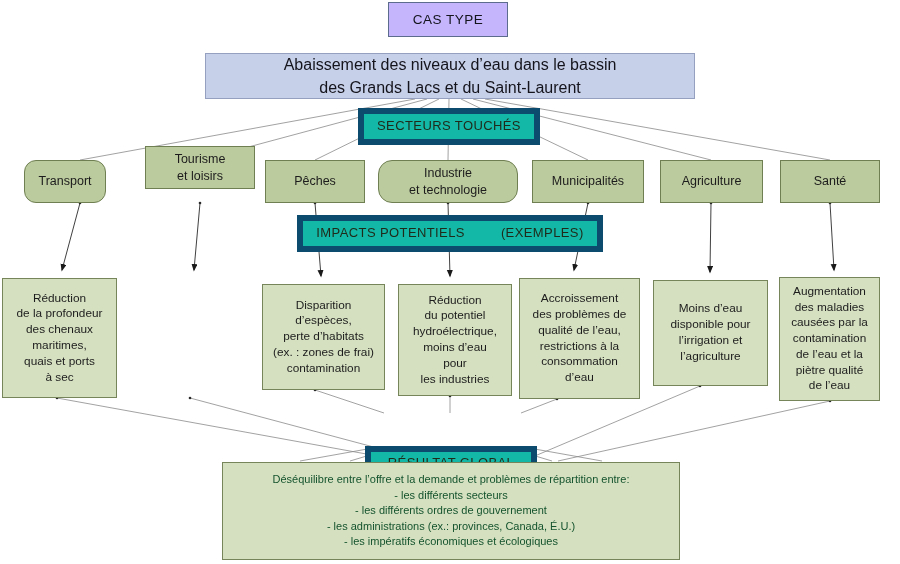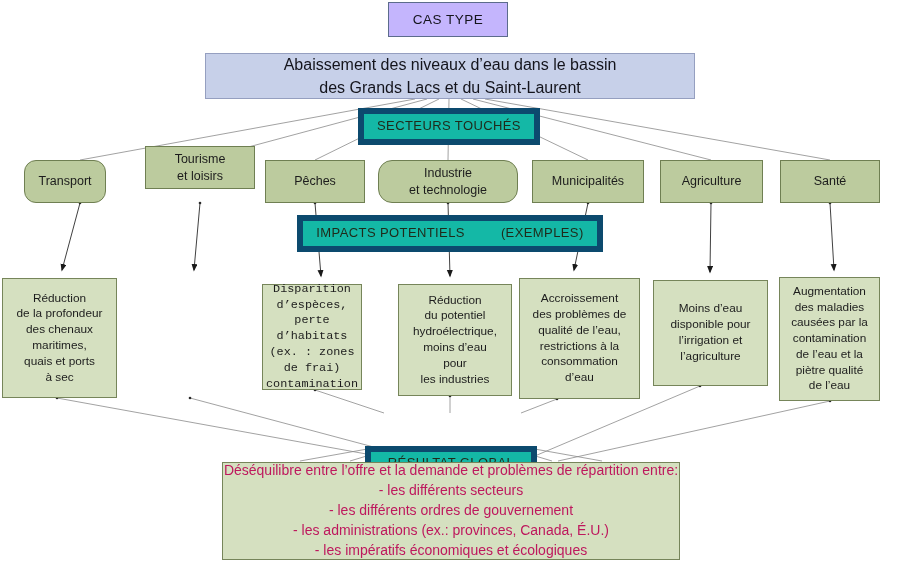--- a/index.html
+++ b/index.html
@@ -26,21 +26,21 @@
   .blue-dark{background:#c4b5fd;border:1px solid #5c6c8c;}
   .blue-light{background:#c7d0e9;border:1px solid #959fc0;}
   .green-dark{background:#14b8a6;border:6px solid #0c4a6e;}
   .green-mid{background:#bccb9e;border:1px solid #6f7f52;}
   .green-light{background:#d5e0c0;border:1px solid #76855a;}
   .hdr{font-size:13px;letter-spacing:0.4px;color:#1f2a1a;}
   .sector-label{font-size:12.5px;color:#1c1c1c;}
   .impact-text{font-size:11.8px;line-height:1.34;color:#1c1c1c;padding:4px;}
   .title-text{font-size:13.5px;letter-spacing:0.5px;color:#14141c;}
   .problem-text{font-size:16px;line-height:1.45;color:#14141c;}
-  .conclusion-text{font-size:14px;line-height:1.42;color:#be185d;}
+  .conclusion-text{font-size:11px;line-height:1.42;color:#14532d;}
   .gap-row{display:flex;gap:36px;align-items:center;justify-content:center;}
 </style>
 </head>
 <body>
 
 <div id="stage">
 
   <svg id="wires" width="900" height="564" viewBox="0 0 900 564">
     <defs>
       <marker id="ah" markerWidth="8" markerHeight="7" refX="6" refY="3" orient="auto" markerUnits="userSpaceOnUse">
@@ -148,21 +148,21 @@
   </div>
 
   <div class="box green-light impact-text multiline" style="left:2px;top:278px;width:115px;height:120px;">
     <span class="multiline">Réduction
 de la profondeur
 des chenaux
 maritimes,
 quais et ports
 à sec</span>
   </div>
-  <div class="box green-light impact-text multiline" style="left:262px;top:284px;width:100px;height:106px;font-family:Liberation Mono, monospace;">
+  <div class="box green-light impact-text multiline" style="left:262px;top:284px;width:123px;height:106px;">
     <span class="multiline">Disparition
 d’espèces,
 perte d’habitats
 (ex. : zones de frai)
 contamination</span>
   </div>
   <div class="box green-light impact-text multiline" style="left:398px;top:284px;width:114px;height:112px;">
     <span class="multiline">Réduction
 du potentiel
 hydroélectrique,

